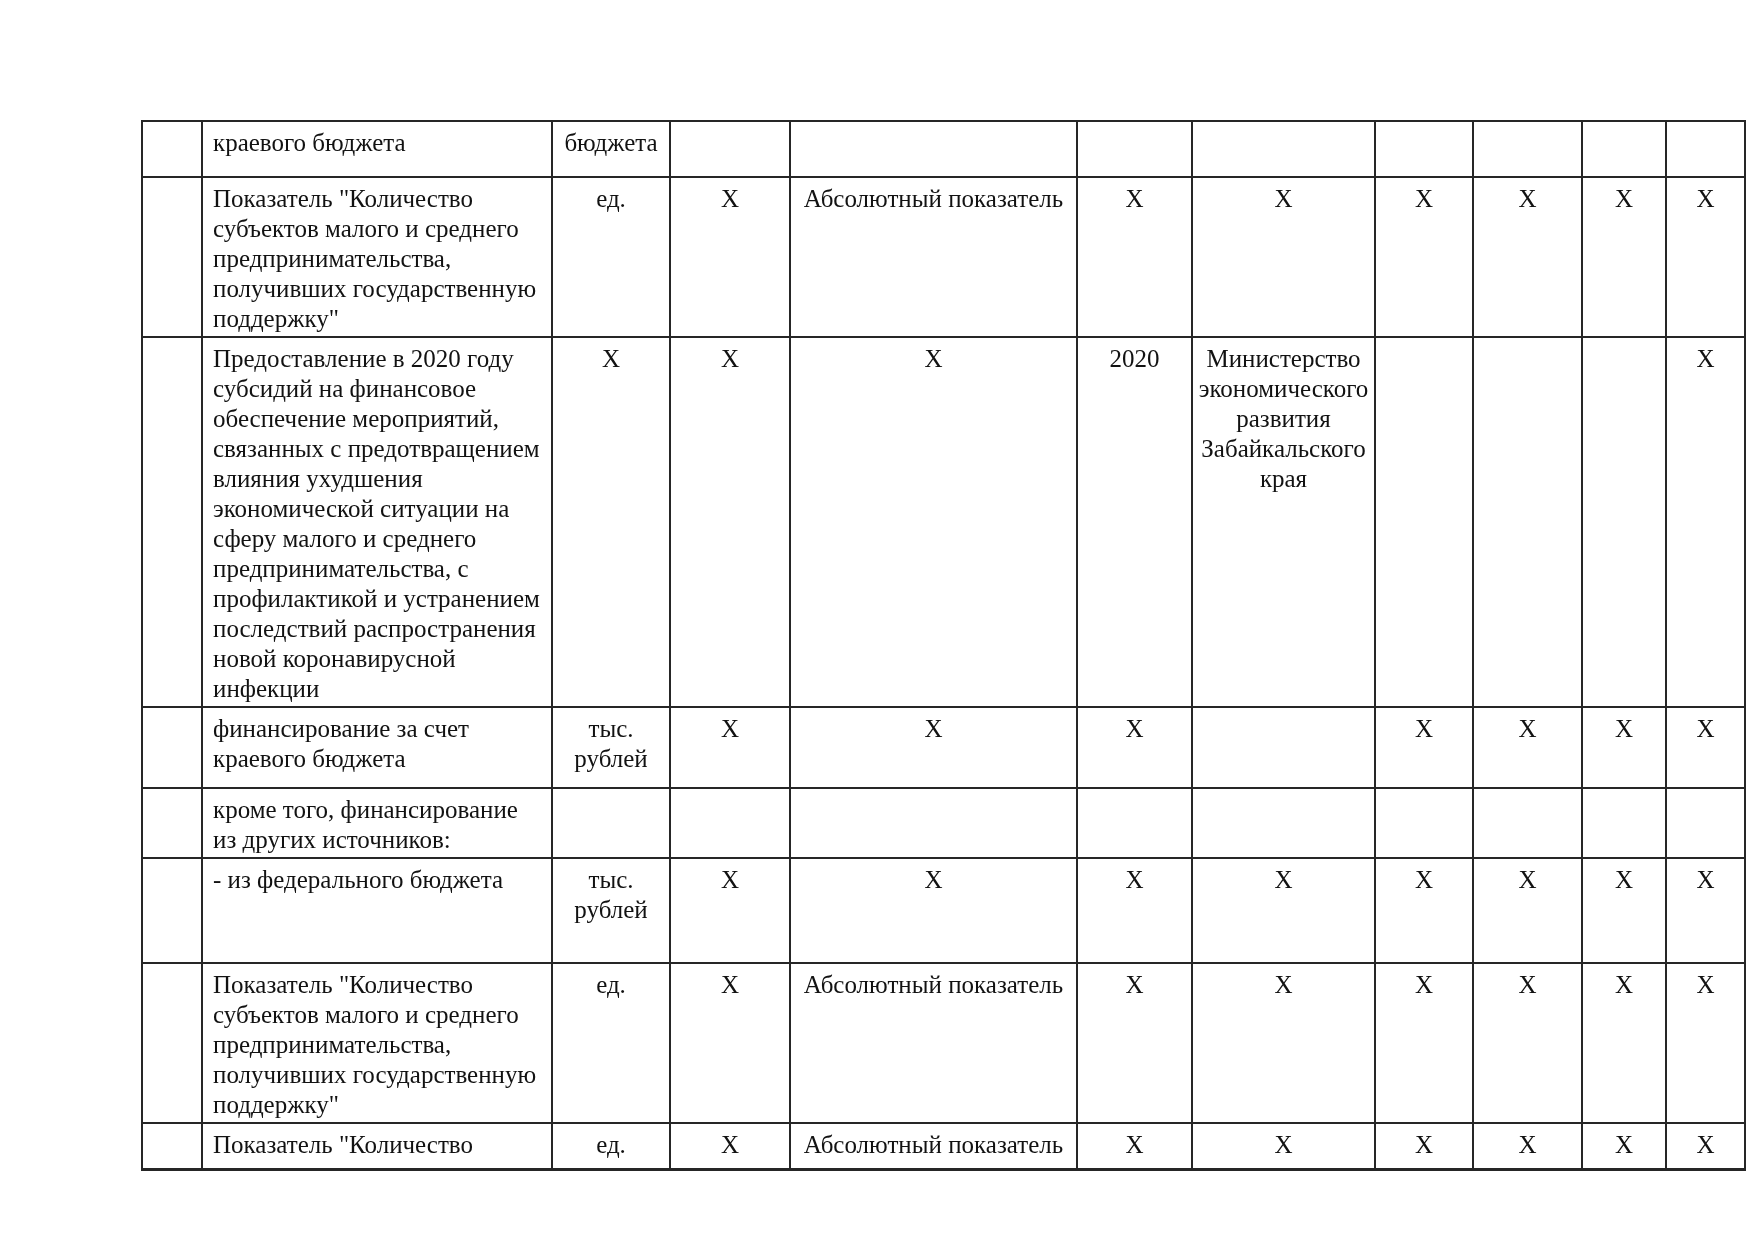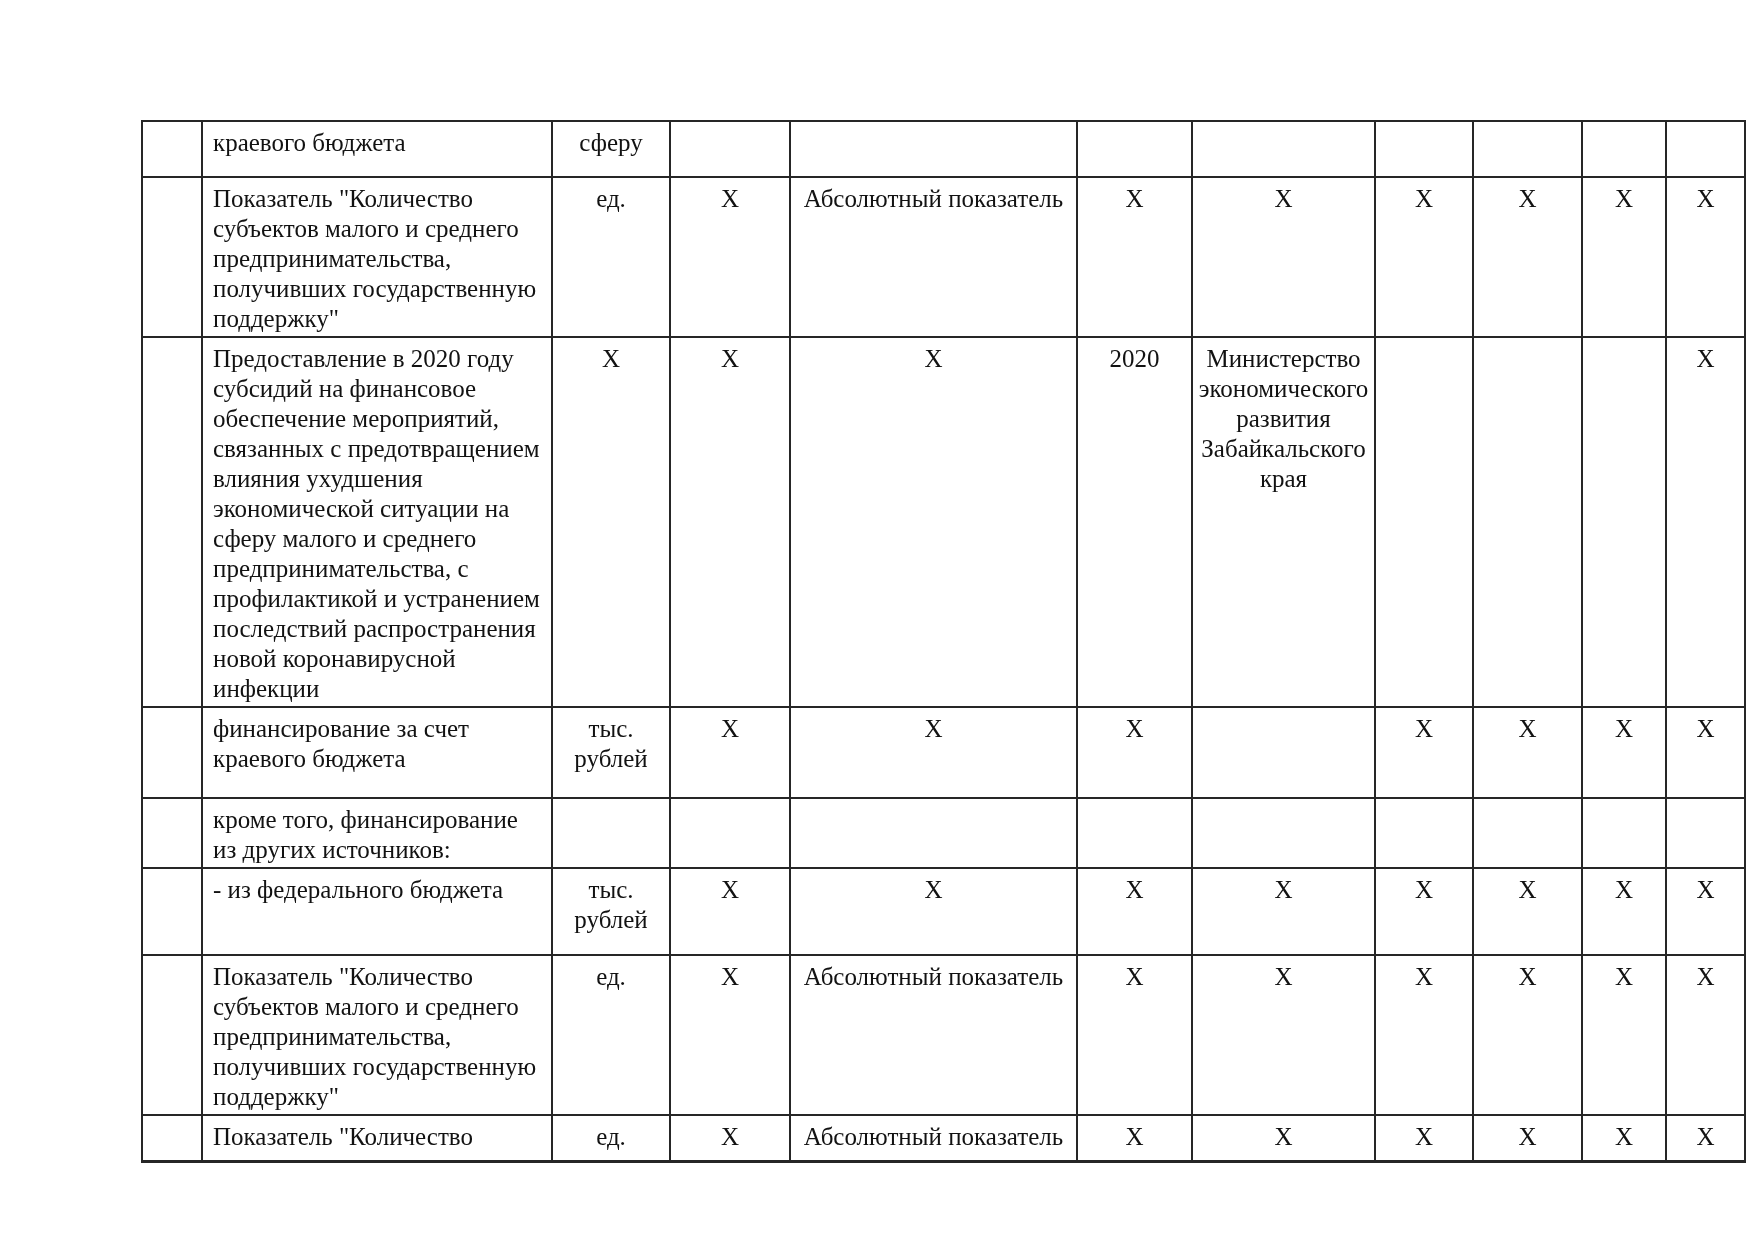--- a/index.html
+++ b/index.html
@@ -40,23 +40,23 @@
   
   table.doc-table td.col-1{
     text-align:left;
     padding-left:10px;
     padding-right:5px;
   }
   
   table.doc-table tr:nth-child(1){height:56px;}
   table.doc-table tr:nth-child(2){height:157px;}
   table.doc-table tr:nth-child(3){height:282px;}
-  table.doc-table tr:nth-child(4){height:91px;}
+  table.doc-table tr:nth-child(4){height:81px;}
   table.doc-table tr:nth-child(5){height:60px;}
-  table.doc-table tr:nth-child(6){height:87px;}
+  table.doc-table tr:nth-child(6){height:105px;}
   table.doc-table tr:nth-child(7){height:157px;}
   table.doc-table tr:nth-child(8){height:46px;}
   
   table.doc-table tr:last-child td{border-bottom-width:3px;}
 </style>
 </head>
 <body>
 
 <div class="doc-page">
   <table class="doc-table">
@@ -70,21 +70,21 @@
       <col style="width:183px">
       <col style="width:98px">
       <col style="width:109px">
       <col style="width:84px">
       <col style="width:79px">
     </colgroup>
     <tbody>
         <tr>
           <td class="col-0"></td>
           <td class="col-1">краевого бюджета</td>
-          <td class="col-2">сферу</td>
+          <td class="col-2">бюджета</td>
           <td class="col-3"></td>
           <td class="col-4"></td>
           <td class="col-5"></td>
           <td class="col-6"></td>
           <td class="col-7"></td>
           <td class="col-8"></td>
           <td class="col-9"></td>
           <td class="col-10"></td>
         </tr>
         <tr>

